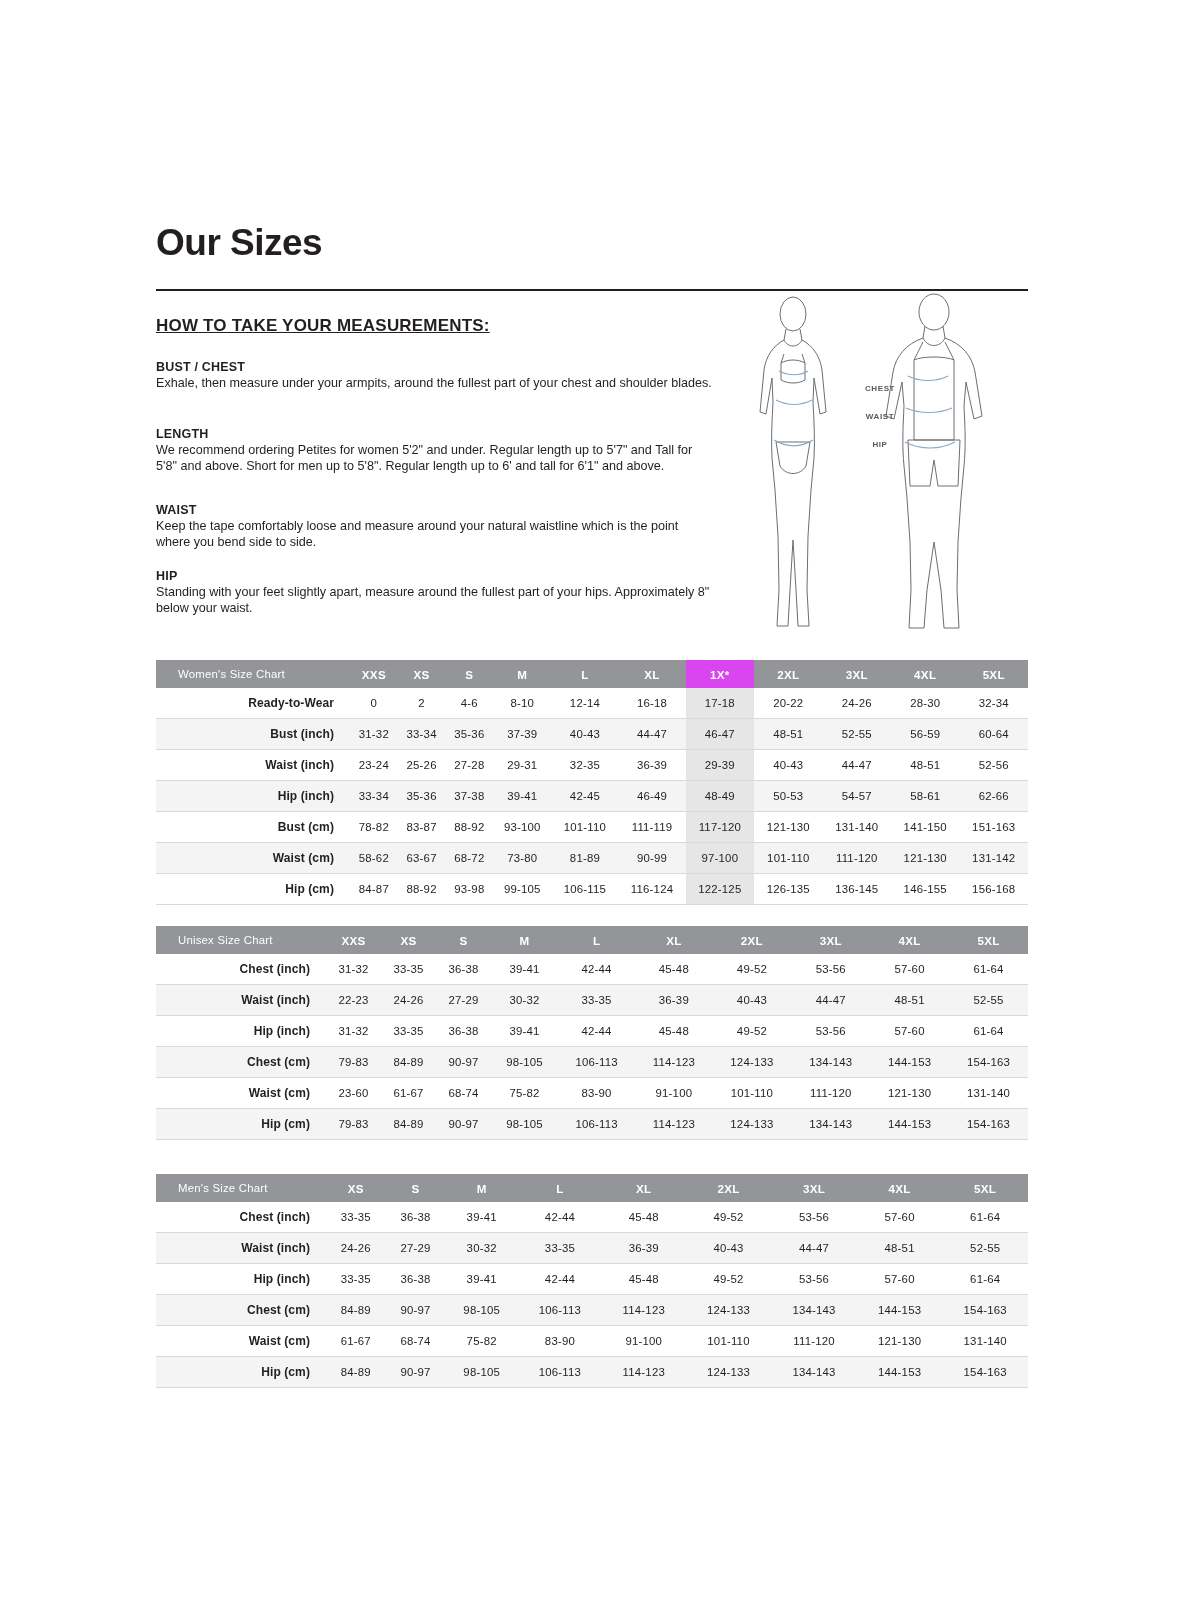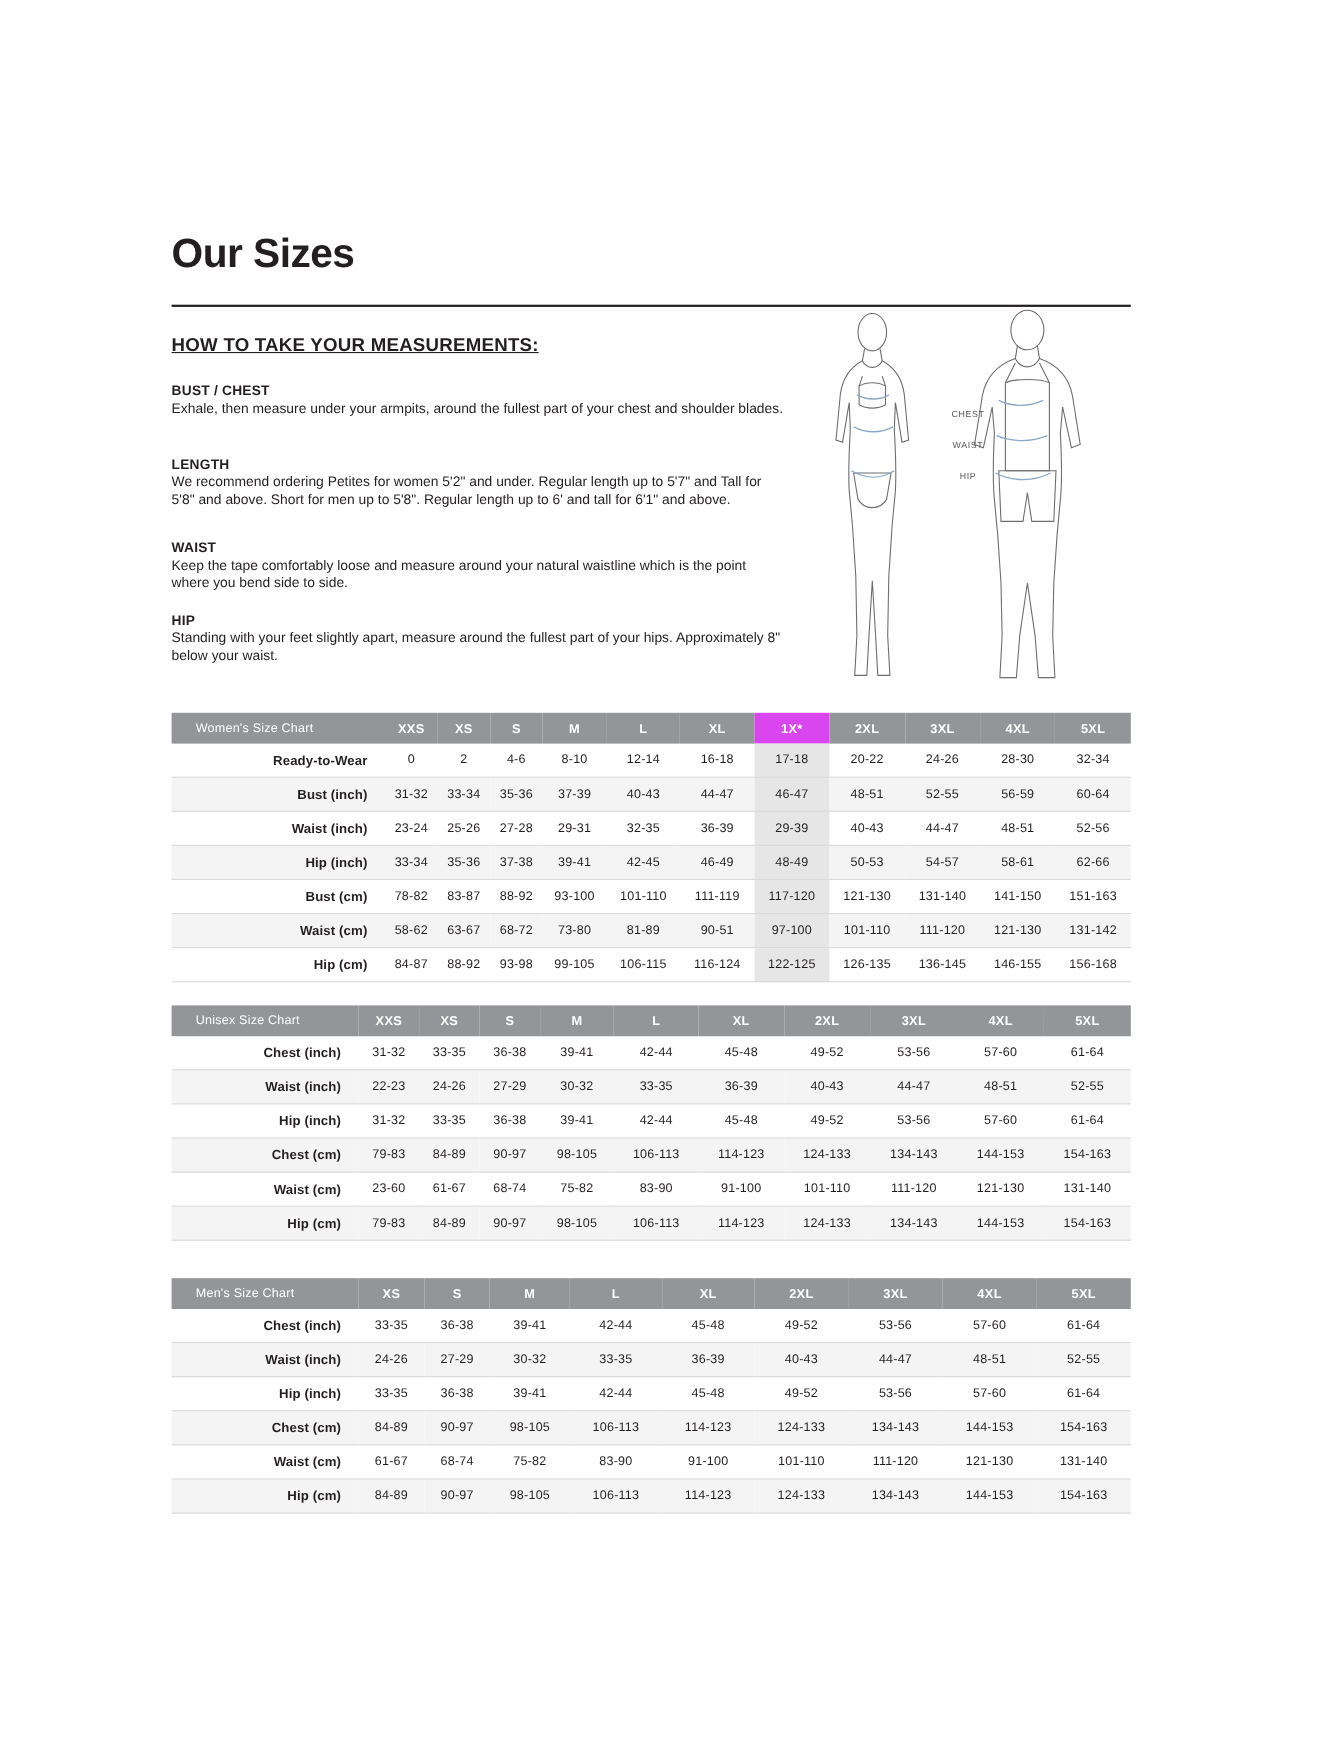--- a/index.html
+++ b/index.html
@@ -10,21 +10,21 @@
   body {
     width: 1200px;
     height: 1600px;
     font-family: "Liberation Sans", sans-serif;
     color: #231f20;
     position: relative;
     overflow: hidden;
   }
   .page {
     position: absolute;
-    left: 0; top: 0;
+    left: 0; top: 12px;
     width: 1200px;
     height: 1124px;
   }
   .title {
     position: absolute;
     left: 156px;
     top: 210px;
     font-size: 37px;
     font-weight: bold;
     letter-spacing: -0.5px;
@@ -79,20 +79,21 @@
   }
   .fig-labels {
     position: absolute;
     left: 858px;
     top: 372px;
     width: 44px;
     font-size: 8px;
     letter-spacing: 0.6px;
     color: #58585b;
     text-align: center;
+    font-weight: bold;
   }
   .fig-labels div { margin-bottom: 19px; }
 
   
   table {
     border-collapse: collapse;
     position: absolute;
     font-size: 11.4px;
   }
   table td, table th {
@@ -308,21 +309,21 @@
           <td>141-150</td>
           <td>151-163</td>
         </tr>
         <tr class="alt">
           <td class="rowhead">Waist (cm)</td>
           <td>58-62</td>
           <td>63-67</td>
           <td>68-72</td>
           <td>73-80</td>
           <td>81-89</td>
-          <td>90-51</td>
+          <td>90-99</td>
           <td class="hl">97-100</td>
           <td>101-110</td>
           <td>111-120</td>
           <td>121-130</td>
           <td>131-142</td>
         </tr>
         <tr>
           <td class="rowhead">Hip (cm)</td>
           <td>84-87</td>
           <td>88-92</td>

